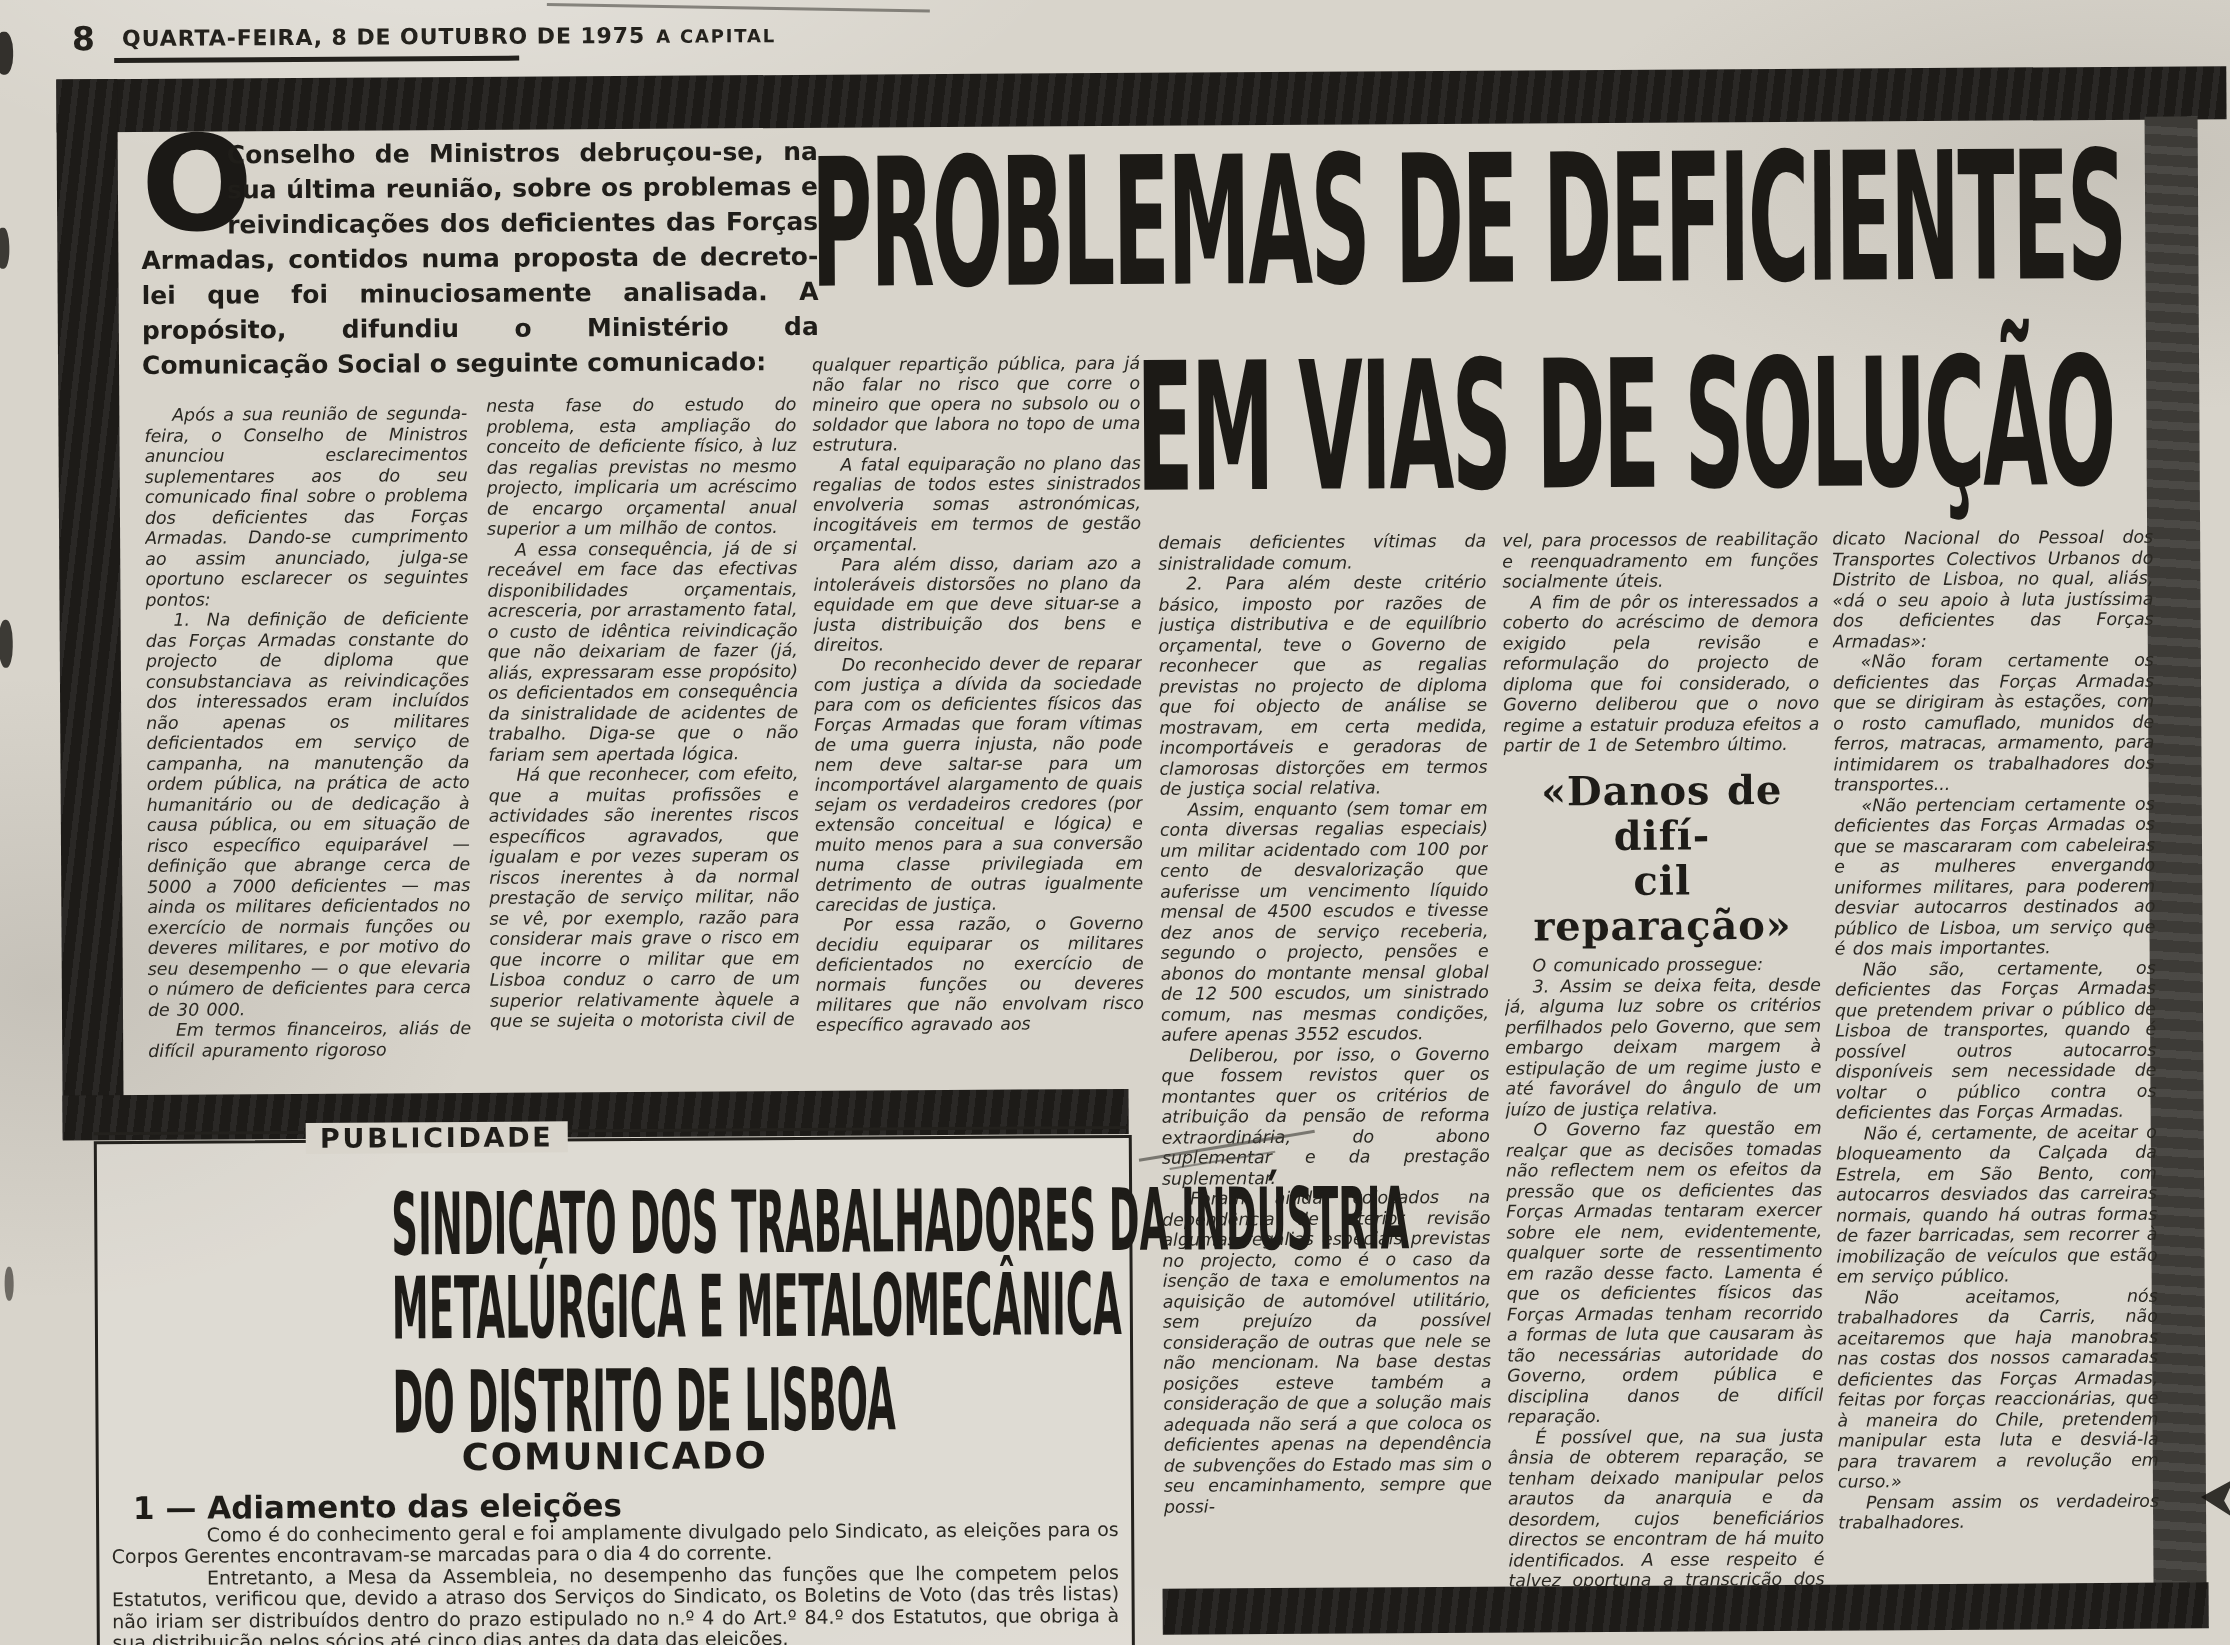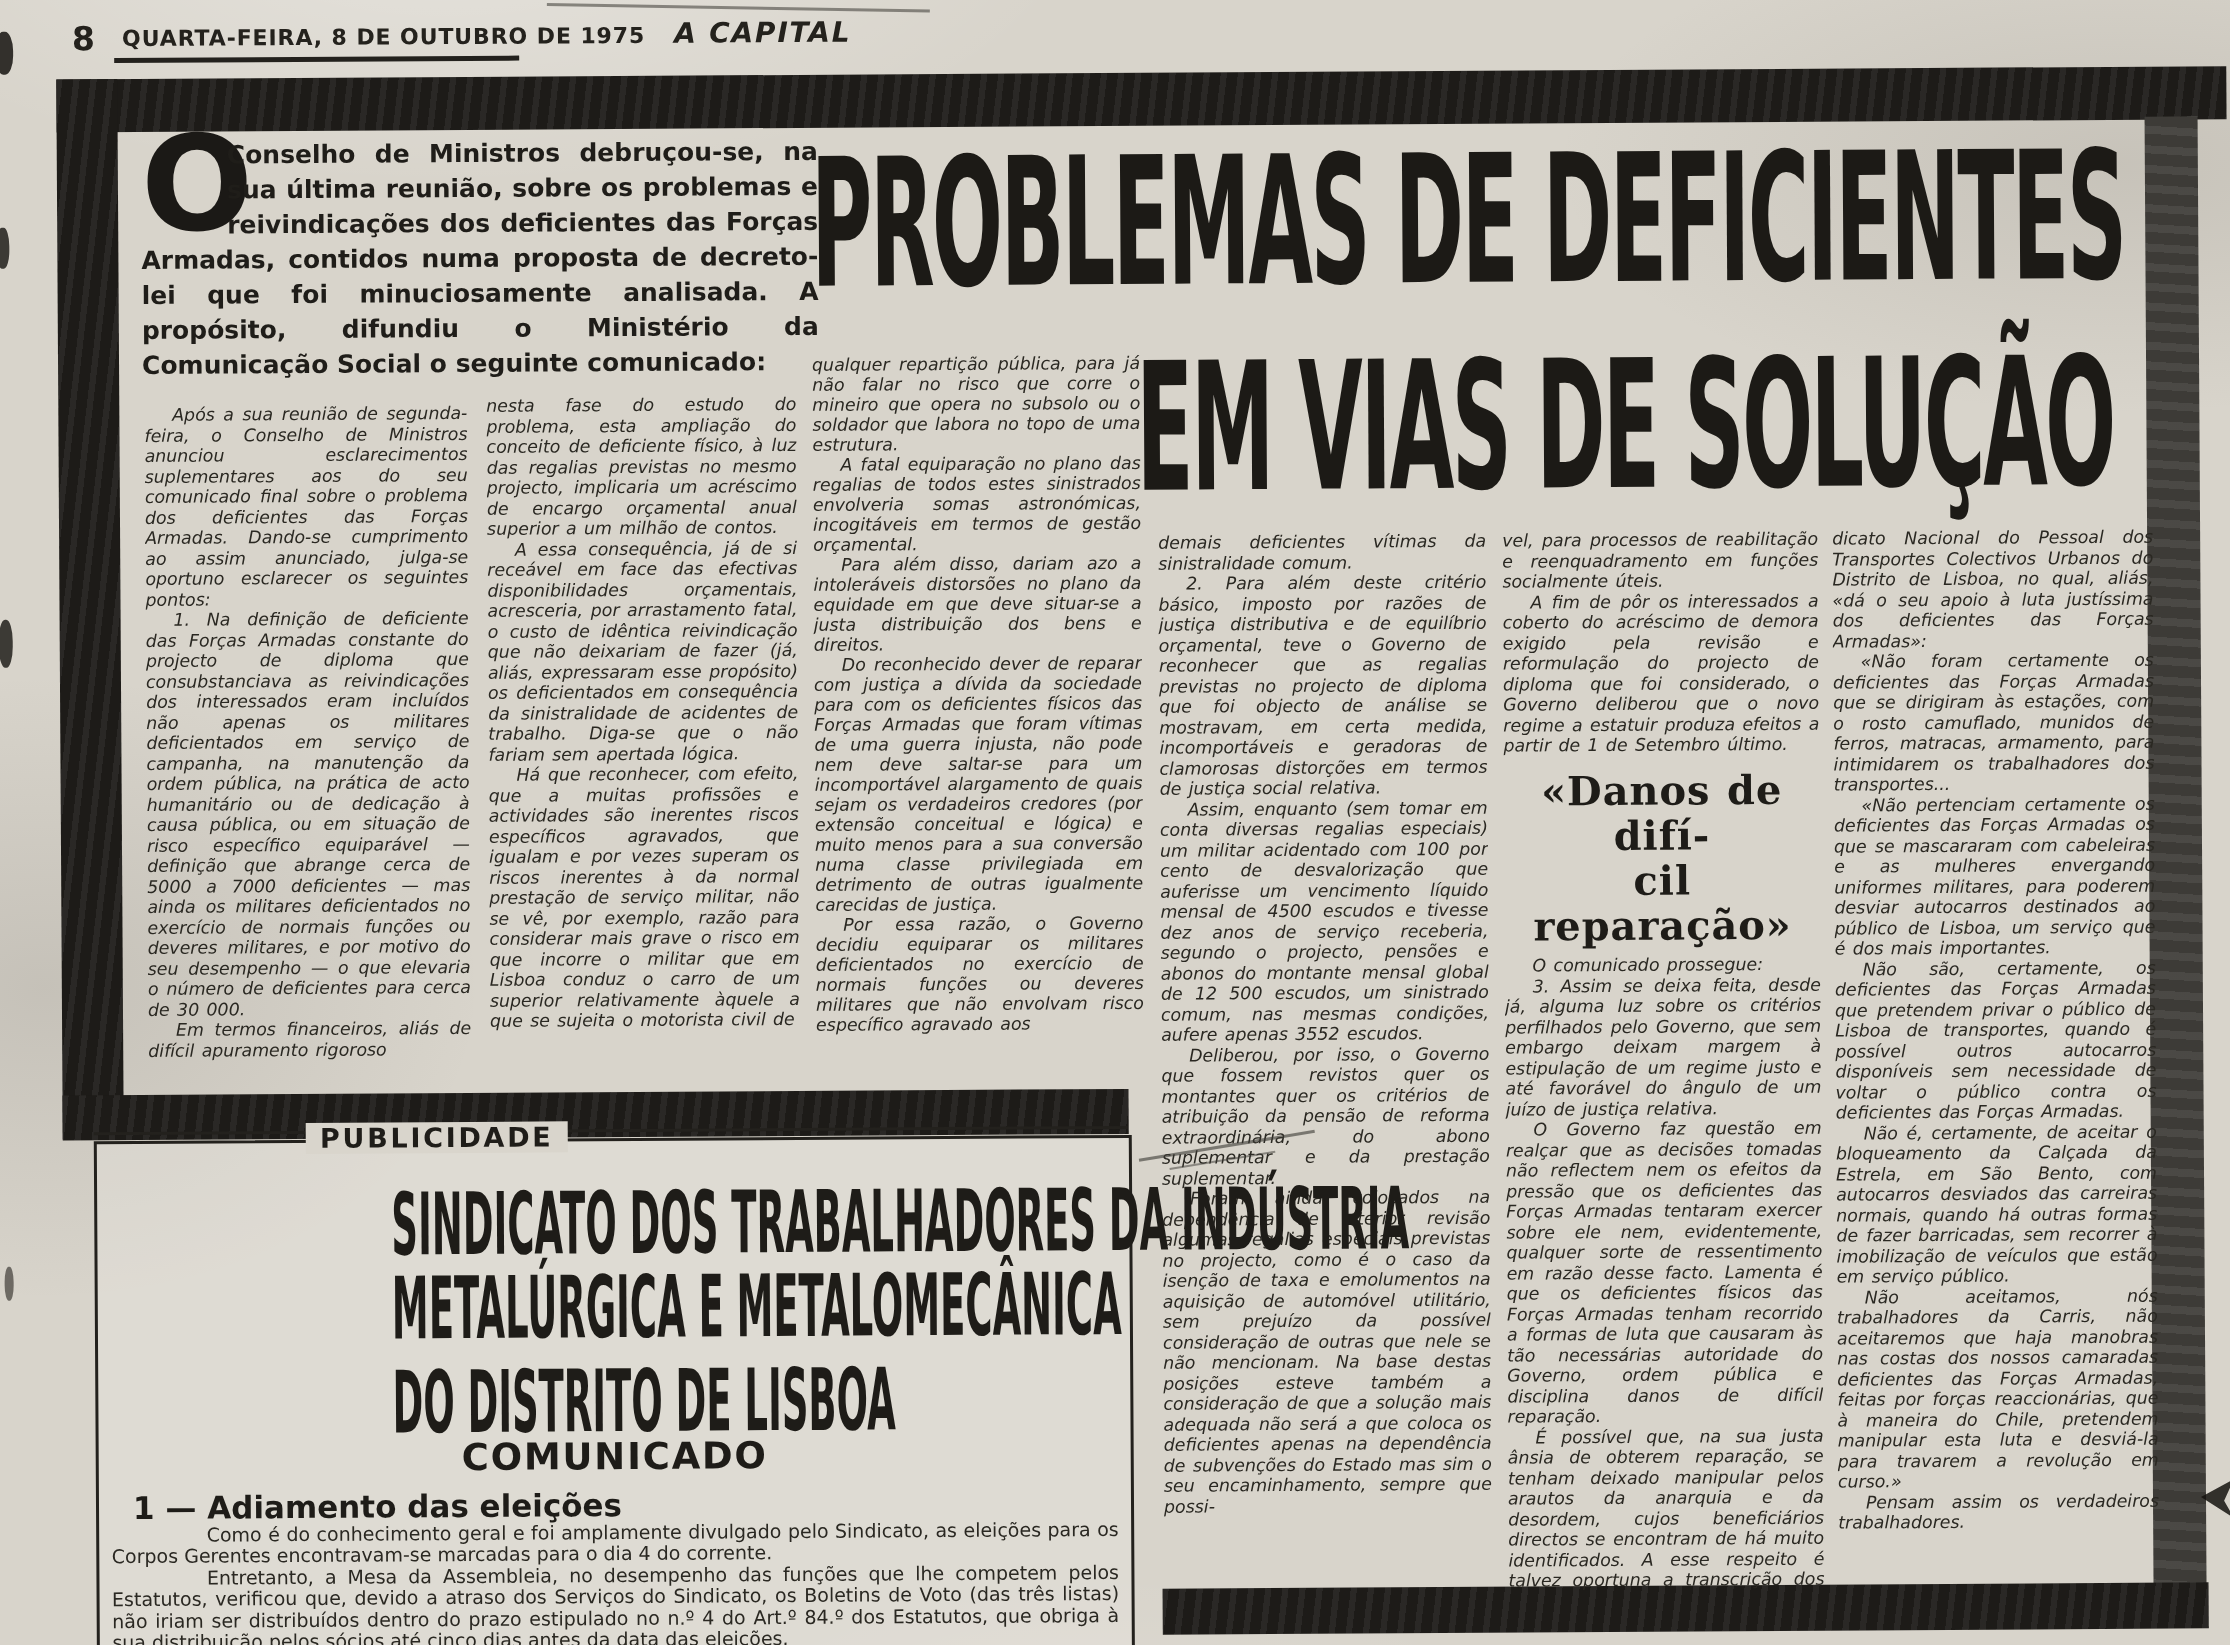--- a/index.html
+++ b/index.html
@@ -12,21 +12,21 @@
       radial-gradient(891px 535px at 50% 115%, rgba(255,255,255,.25), rgba(0,0,0,0) 60%),
       #d8d4cb;
     font-family:"DejaVu Sans",sans-serif;color:#24221d;
   }
   .scan{position:absolute;inset:0;transform:rotate(-0.35deg);transform-origin:1114px 847px;}
 
   
   .page-header{position:absolute;left:77px;top:12.5px;white-space:nowrap;}
   .page-num{font-size:33px;font-weight:bold;vertical-align:-3.6px;}
   .date-line{font-size:22px;font-weight:bold;margin-left:27px;letter-spacing:0.9px;}
-  .masthead{font-size:28px;font-weight:bold;margin-left:29px;letter-spacing:1.8px;font-style:italic;}
+  .masthead{font-size:18px;font-weight:bold;margin-left:11px;letter-spacing:1.8px;}
   .header-rule{position:absolute;left:119px;top:52px;width:405px;height:4.5px;background:#23211d;}
 
   
   .bar{position:absolute;background:
       repeating-linear-gradient(97deg, rgba(255,255,255,.06) 0 6.2px, rgba(0,0,0,0) 6.2px 17px),
       #1d1b18;}
   .bar-top{left:61px;top:73px;width:2170px;height:53px;}
   .bar-left{left:61px;top:73px;width:61px;height:1060px;}
   .bar-bottom-left{left:61px;top:1089px;width:1066px;height:45px;}
   .bar-right{left:2149px;top:123px;width:53px;height:1510px;background:

